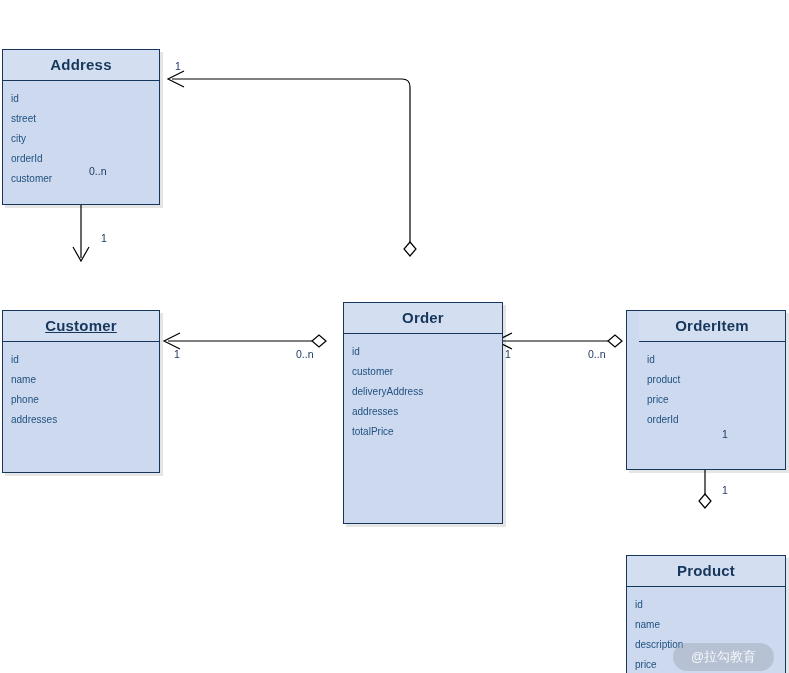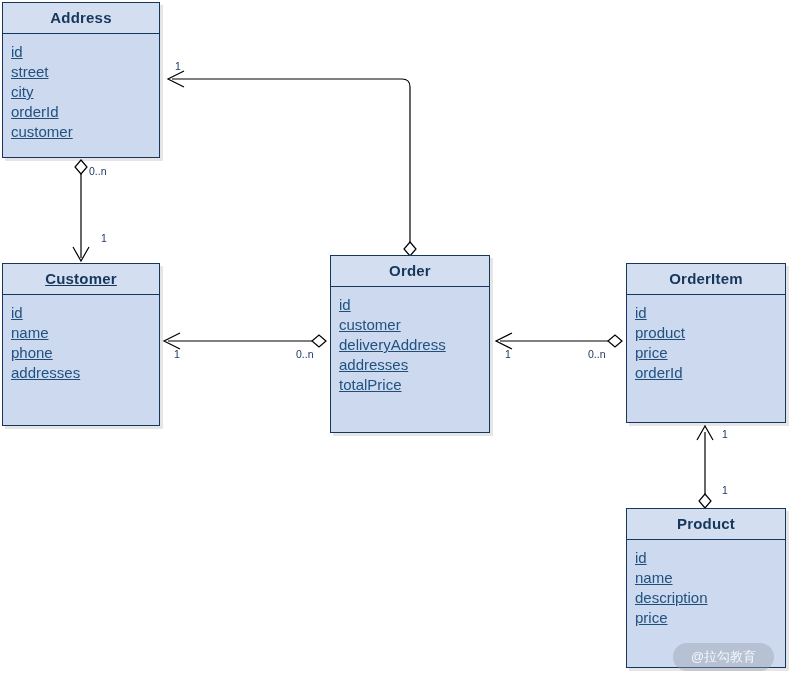--- a/index.html
+++ b/index.html
@@ -19,20 +19,21 @@
     overflow: hidden;
   }
   
   .uml-class {
     position: absolute;
     box-sizing: border-box;
     border: 1.5px solid #16365c;
     background: #ccd9ee;
     box-shadow: 3px 3px 0 rgba(0,0,0,0.10);
     z-index: 3;
+    margin-top: 47px;
   }
   .uml-header {
     box-sizing: border-box;
     height: 31px;
     line-height: 30px;
     text-align: center;
     background: #d3dff0;
     border-bottom: 1.5px solid #16365c;
     color: #16365c;
     font-weight: bold;
@@ -41,23 +42,22 @@
     white-space: nowrap;
     overflow: hidden;
   }
   .uml-header.underline {
     text-decoration: underline;
   }
   .uml-attrs {
     box-sizing: border-box;
     padding: 8px 0 6px 8px;
     color: #1f4e79;
-    font-size: 15px;
+    font-size: 10px;
     line-height: 20px;
-    text-decoration: underline;
   }
   .uml-attr {
     white-space: nowrap;
     color: #215281;
   }
   
   #edges {
     position: absolute;
     left: 0;
     top: 0;
@@ -164,32 +164,32 @@
   <div class="uml-class" style="left:2px; top:263px; width:158px; height:163px;">
     <div class="uml-header underline">Customer</div>
     <div class="uml-attrs">
       <div class="uml-attr">id</div>
       <div class="uml-attr">name</div>
       <div class="uml-attr">phone</div>
       <div class="uml-attr">addresses</div>
     </div>
   </div>
 
-  <div class="uml-class" style="left:330px; top:255px; width:160px; height:178px;">
+  <div class="uml-class" style="left:343px; top:255px; width:160px; height:222px;">
     <div class="uml-header">Order</div>
     <div class="uml-attrs">
       <div class="uml-attr">id</div>
       <div class="uml-attr">customer</div>
       <div class="uml-attr">deliveryAddress</div>
       <div class="uml-attr">addresses</div>
       <div class="uml-attr">totalPrice</div>
     </div>
   </div>
 
-  <div class="uml-class" style="left:626px; top:263px; width:160px; height:160px;">
+  <div class="uml-class" style="left:626px; top:263px; width:160px; height:160px;padding-left:12px;">
     <div class="uml-header">OrderItem</div>
     <div class="uml-attrs">
       <div class="uml-attr">id</div>
       <div class="uml-attr">product</div>
       <div class="uml-attr">price</div>
       <div class="uml-attr">orderId</div>
     </div>
   </div>
 
   <div class="uml-class" style="left:626px; top:508px; width:160px; height:160px;">

